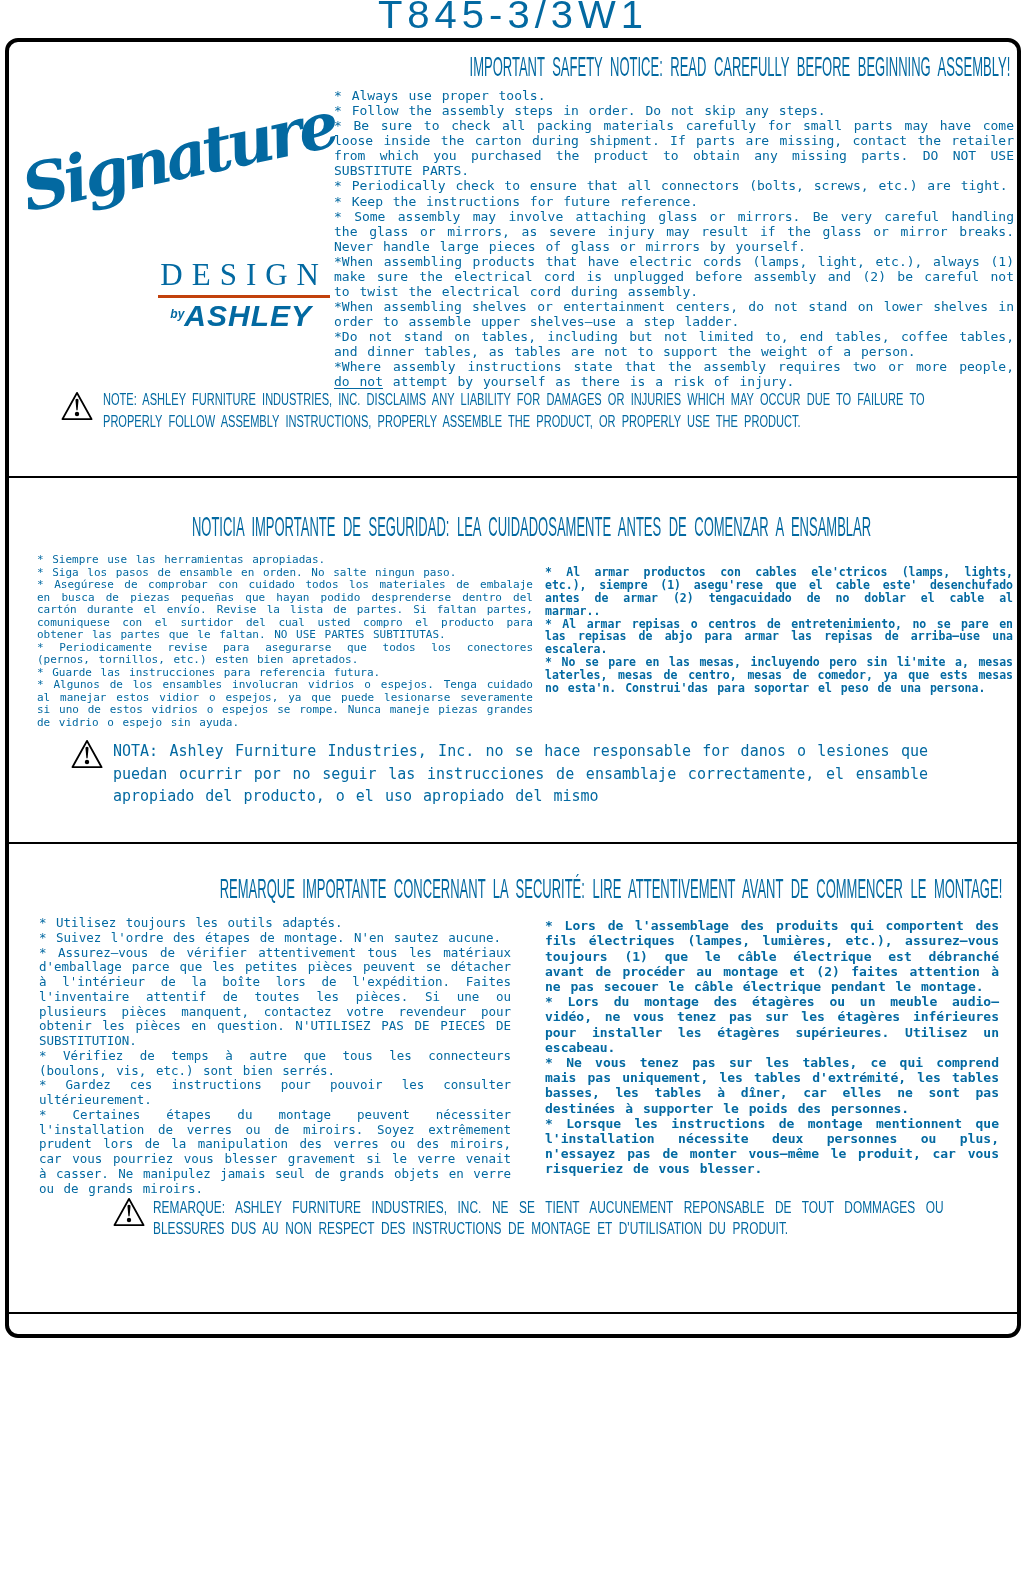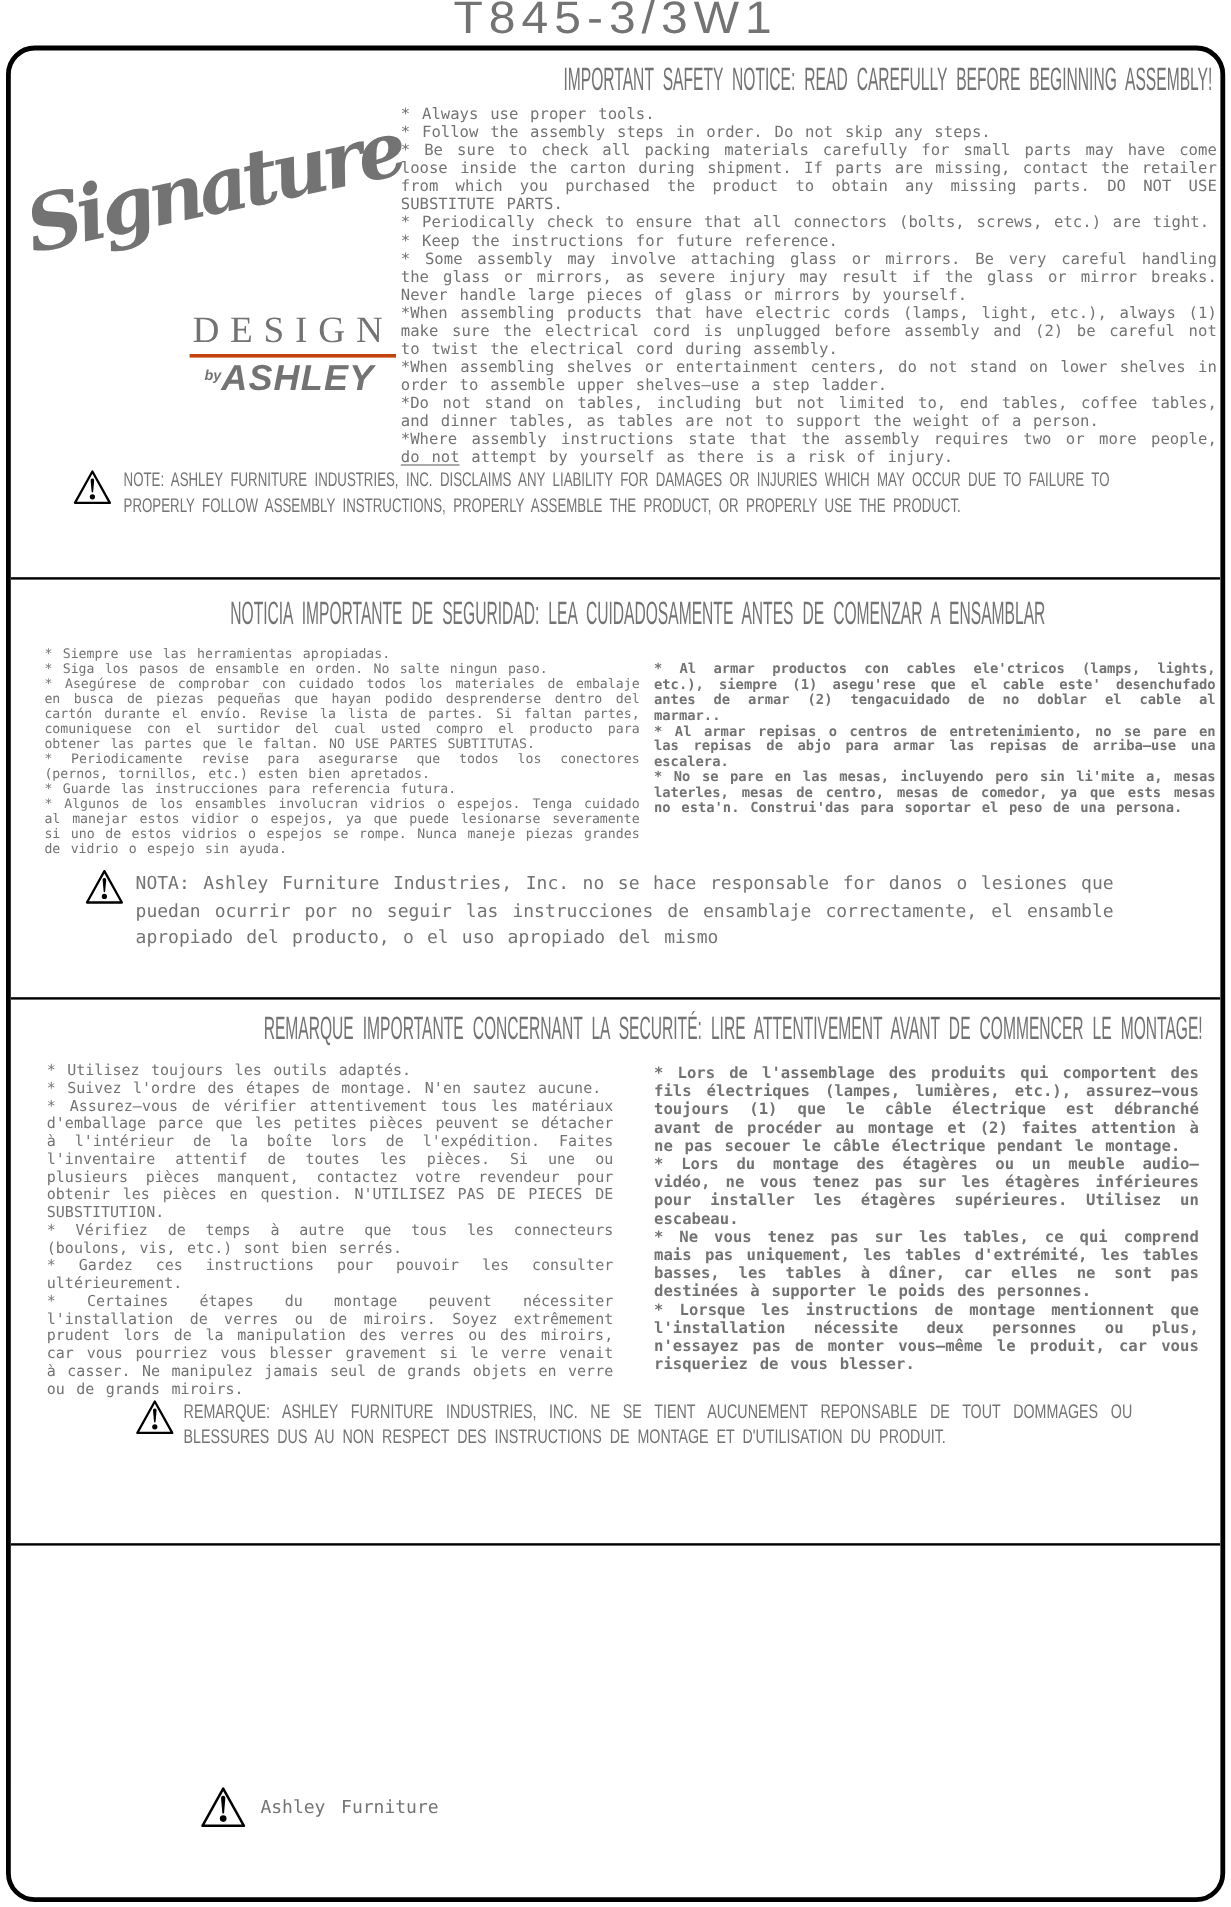--- a/index.html
+++ b/index.html
@@ -1,36 +1,36 @@
 <!DOCTYPE html>
 <html><head>
 <meta charset="utf-8">
 <style>
   * { margin:0; padding:0; box-sizing:border-box; }
   html,body { background:#ffffff; }
   .page {
     position:relative; width:1026px; height:1589px; margin:0 auto;
-    background:#fff; color:#737373;
+    background:#fff; color:#0369a1;
     font-family:"DejaVu Sans Mono", monospace;
   }
 
   
   .doc-title {
     position:absolute; top:-6px; left:0; width:100%;
     text-align:center;
     font-family:"Liberation Sans", sans-serif;
     font-size:40px; font-weight:400; letter-spacing:5px;
     transform:scaleY(0.95); transform-origin:top center;
   }
 
   
   .doc-border {
-    position:absolute; top:38px; left:5px; width:1016px; height:1547px;
-    border:4px solid #000; border-radius:24px;
-    overflow:hidden; display:flex; flex-direction:column; background:#fff;
+    position:absolute; top:38px; left:5px; width:1016px; height:1300px;
+    border:4px solid #000; border-radius:13px;
+    overflow:hidden; display:flex; flex-direction:column; background:#fff;gap:20px;
   }
   .sec { position:relative; border-bottom:2px solid #000; }
   .sec-en { height:441px; }
   .sec-es { height:350px;padding-left:22px; }
   .sec-fr { height:455px; }
   .sec-bottom { flex:1; border-bottom:none; }
 
   
   .heading-wrap { position:absolute; text-align:center; }
   .heading {

